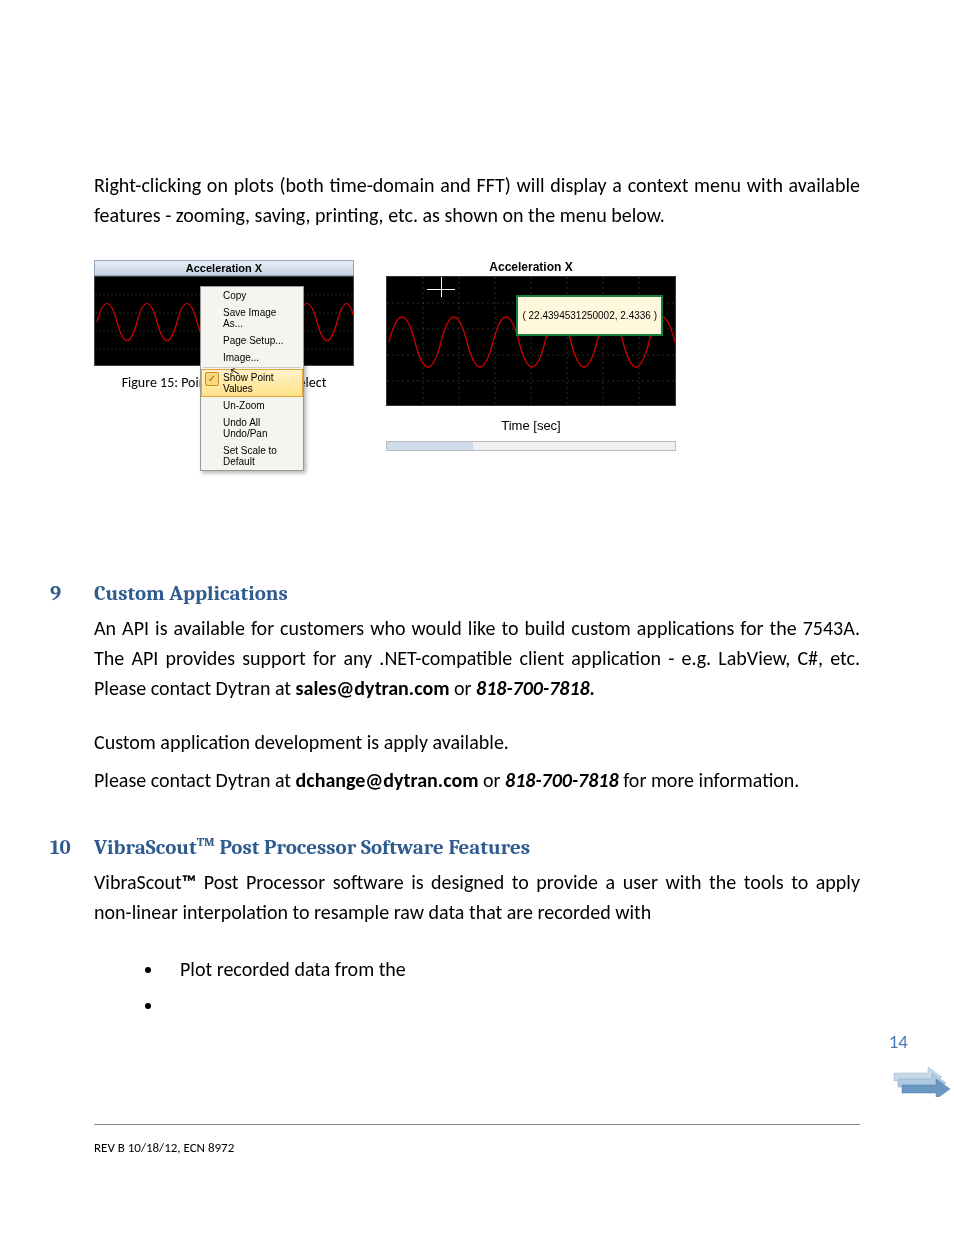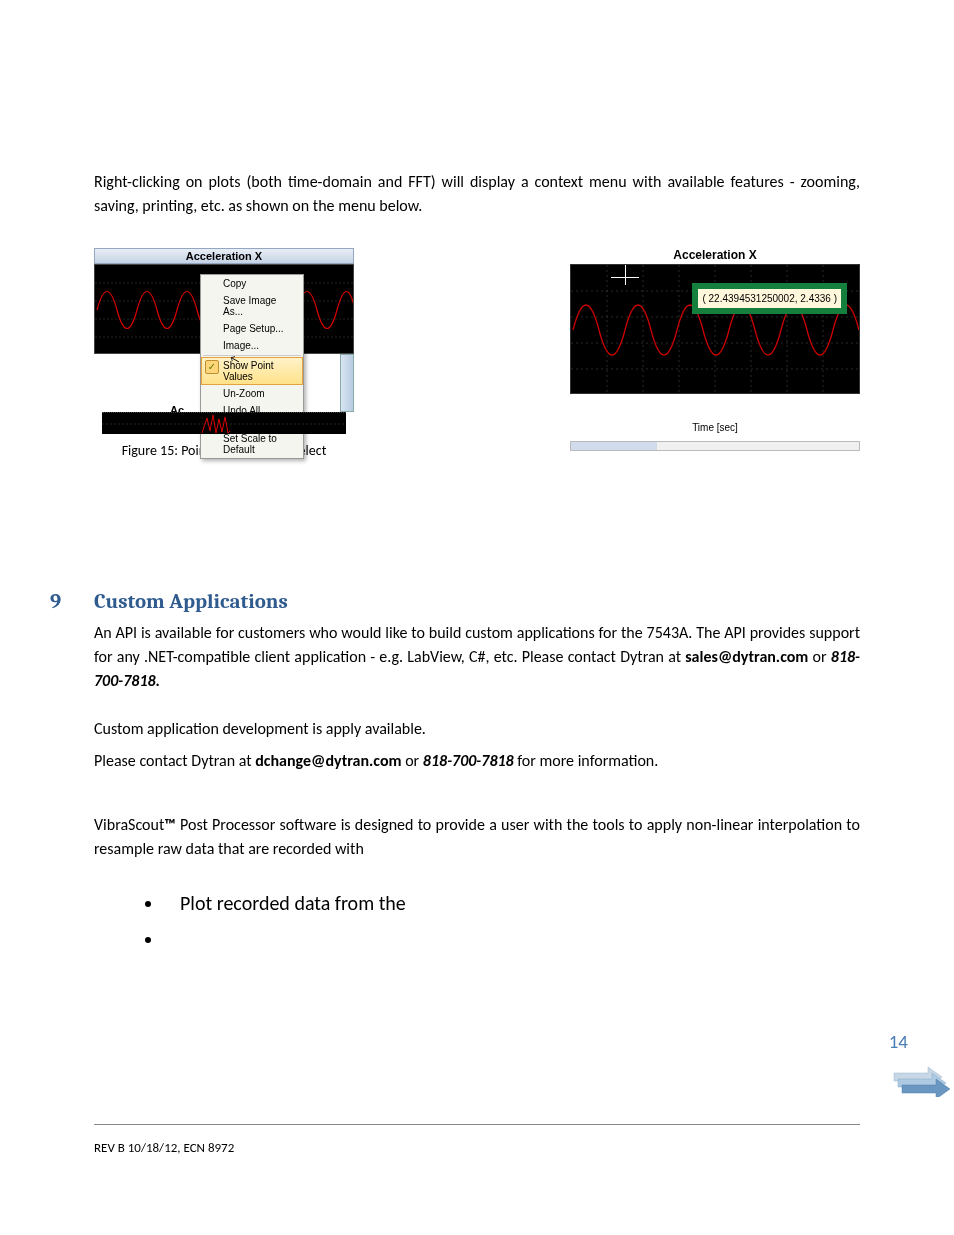--- a/index.html
+++ b/index.html
@@ -8,30 +8,30 @@
       width: 954px;
       height: 1235px;
       background: #fff;
       position: relative;
       color: #000;
     }
     .page {
       padding: 170px 94px 40px 94px;
     }
     .body-text {
-      font-size: 16px;
+      font-size: 20px;
       line-height: 1.5;
       margin-bottom: 8px;
       text-align: justify;
     }
     .figures-row {
       display: flex;
-      justify-content: space-between;
+      justify-content: flex-start;
       margin-top: 30px;
-      gap: 23px;
+      gap: 32px;
     }
     .figure-block { text-align: center; }
     .figure-caption {
       font-size: 14px;
       font-weight: normal;
       margin-top: 8px;
     }
     
     .fig15 {
       width: 260px;
@@ -150,47 +150,47 @@
       height: 130px;
       position: relative;
       overflow: hidden;
       border: 1px solid #333;
     }
     .fig16-tooltip {
       position: absolute;
       right: 12px;
       top: 18px;
       background: #fff8dc;
-      border: 6px solid #15803d;
+      border: 2px solid #15803d;
       font-size: 10px;
-      padding: 4px 4px;
+      padding: 13px 4px;
       font-family: Tahoma, Arial, sans-serif;
       color: #000;
     }
     .fig16-cursor-lines .vline {
       position: absolute;
       left: 54px;
       top: 0;
       width: 1px;
       height: 20px;
       background: #fff;
     }
     .fig16-cursor-lines .hline {
       position: absolute;
       left: 40px;
       top: 12px;
       width: 28px;
       height: 1px;
       background: #fff;
     }
     .fig16-xlabel {
-      font-size: 10px;
+      font-size: 13px;
       font-family: Arial, sans-serif;
       text-align: center;
-      margin-top: 28px;
+      margin-top: 12px;
     }
     .fig16-scroll {
       height: 10px;
       background: linear-gradient(to right, #d0dcec 0%, #d0dcec 30%, #f0f0f0 30%, #f0f0f0 100%);
       margin-top: 8px;
       border: 1px solid #bbb;
     }
     
     .section-heading {
       display: flex;
@@ -281,32 +281,20 @@
           <div class="sep"></div>
           <div class="mitem selected">
             <span class="check">✓</span>
             <span>Show Point Values</span>
           </div>
           <div class="mitem">Un-Zoom</div>
           <div class="mitem">Undo All Undo/Pan</div>
           <div class="mitem">Set Scale to Default</div>
         </div>
         <span class="fig15-cursor">↖</span>
-        <div class="fig15-lower">
-          <div class="fig15-scrollbar"></div>
-          <div class="fig15-ylabel">Ac</div>
-          <div class="fig15-bottomplot">
-            <svg width="100%" height="22">
-              <g stroke="#444" stroke-dasharray="2 2" stroke-width="0.5">
-               <line x1="0" y1="11" x2="260" y2="11"></line>
-              </g>
-              <path d="M 100 20 L 105 5 L 108 18 L 111 2 L 114 20 L 117 6 L 120 19 L 123 4 L 126 20 L 128 18" stroke="#d00" stroke-width="1" fill="none"></path>
-            </svg>
-          </div>
-        </div>
       </div>
       <div class="figure-caption">Figure 15: Point Value Display Select</div>
     </div>
 
     <div class="figure-block">
       <div class="fig16">
         <div class="fig16-title">Acceleration X</div>
         <div class="fig16-plot">
           <svg width="290" height="130" style="position:absolute;top:0;left:0;">
             <g stroke="#555" stroke-dasharray="2 3" stroke-width="0.5">
@@ -345,20 +333,26 @@
     <p class="body-text justified">
       <span>An API is available for customers who would like to build custom applications for the 7543A. The API provides support for any .NET-compatible client application - e.g. LabView, C#, etc. Please contact Dytran at </span><span class="bold">sales@dytran.com</span><span> or </span><span class="bold italic">818-700-7818.</span>
     </p>
     <p class="body-text" style="margin-top:24px;">Custom application development is apply available.</p>
     <p class="body-text">
       <span>Please contact Dytran at </span><span class="bold">dchange@dytran.com</span><span> or </span><span class="bold italic">818-700-7818</span><span> for more information.</span>
     </p>
   </div>
 
   <div style="margin-top:40px;">
+    <div class="section-heading">
+      <span class="num">10</span>
+      <span>
+        <span>VibraScout</span><span class="tm-sup">TM</span><span> Post Processor Software Features</span>
+      </span>
+    </div>
     <p class="body-text justified">
       <span>VibraScout</span><span class="bold">™</span><span> Post Processor software is designed to provide a user with the tools to apply non-linear interpolation to resample raw data that are recorded with</span>
     </p>
     <ul class="bullet-list">
       <li>Plot  recorded data from the</li>
       <li></li>
     </ul>
   </div>
 
 </div>

